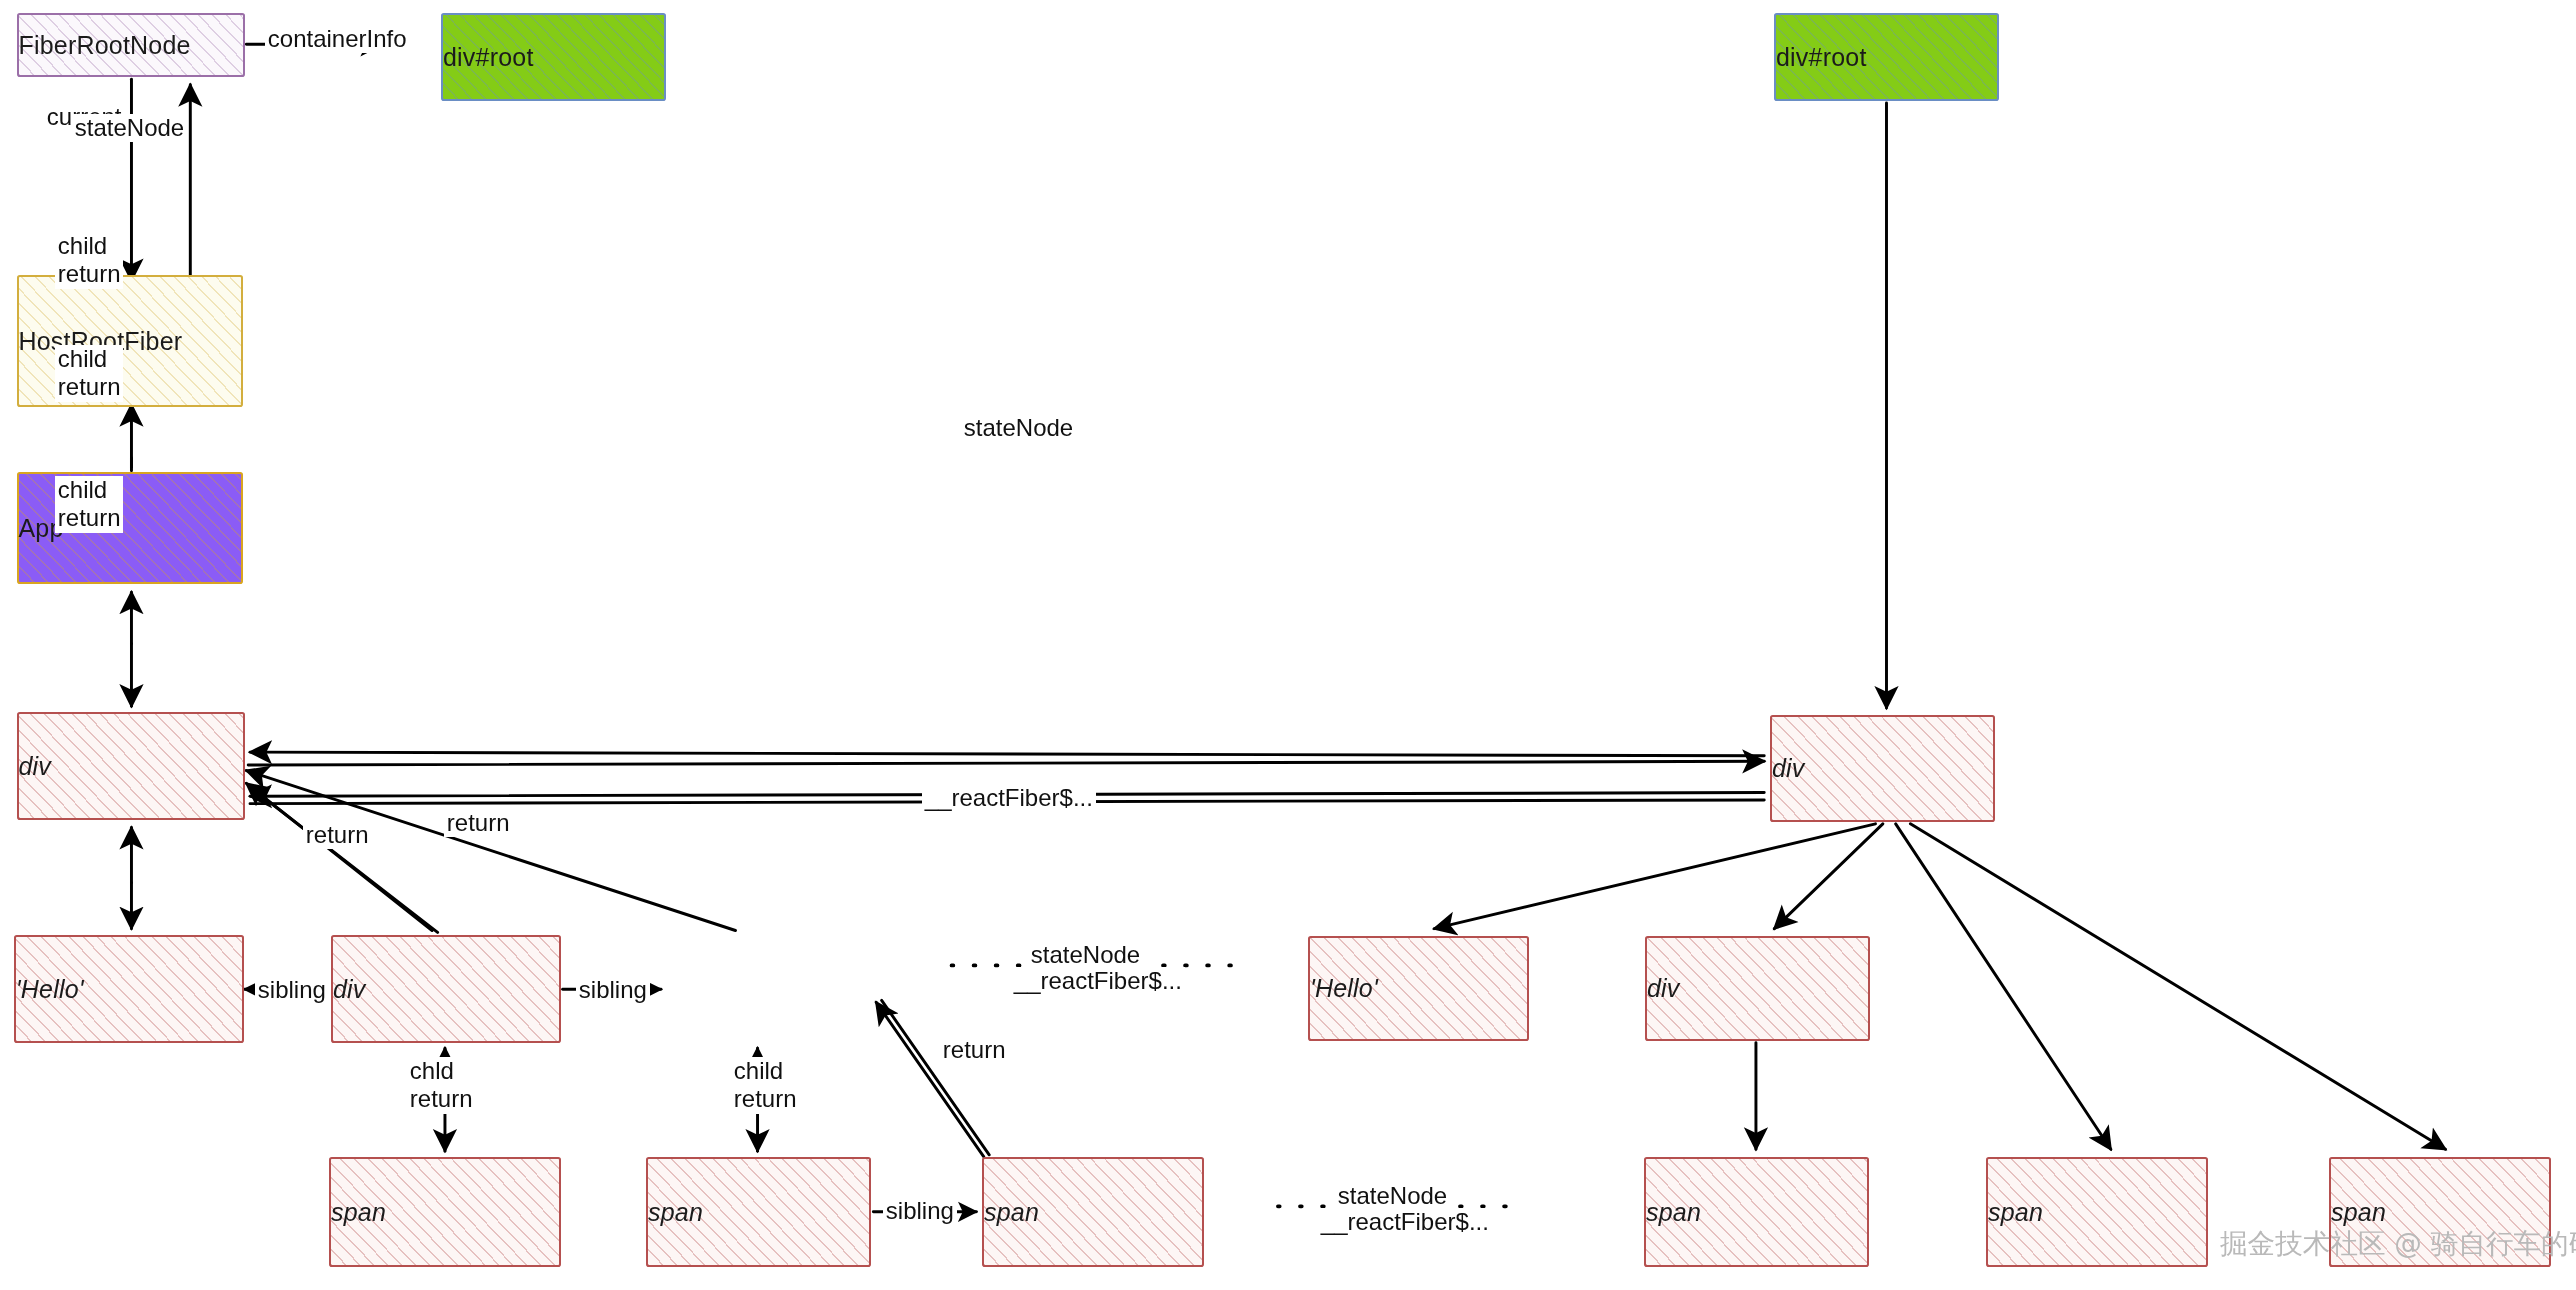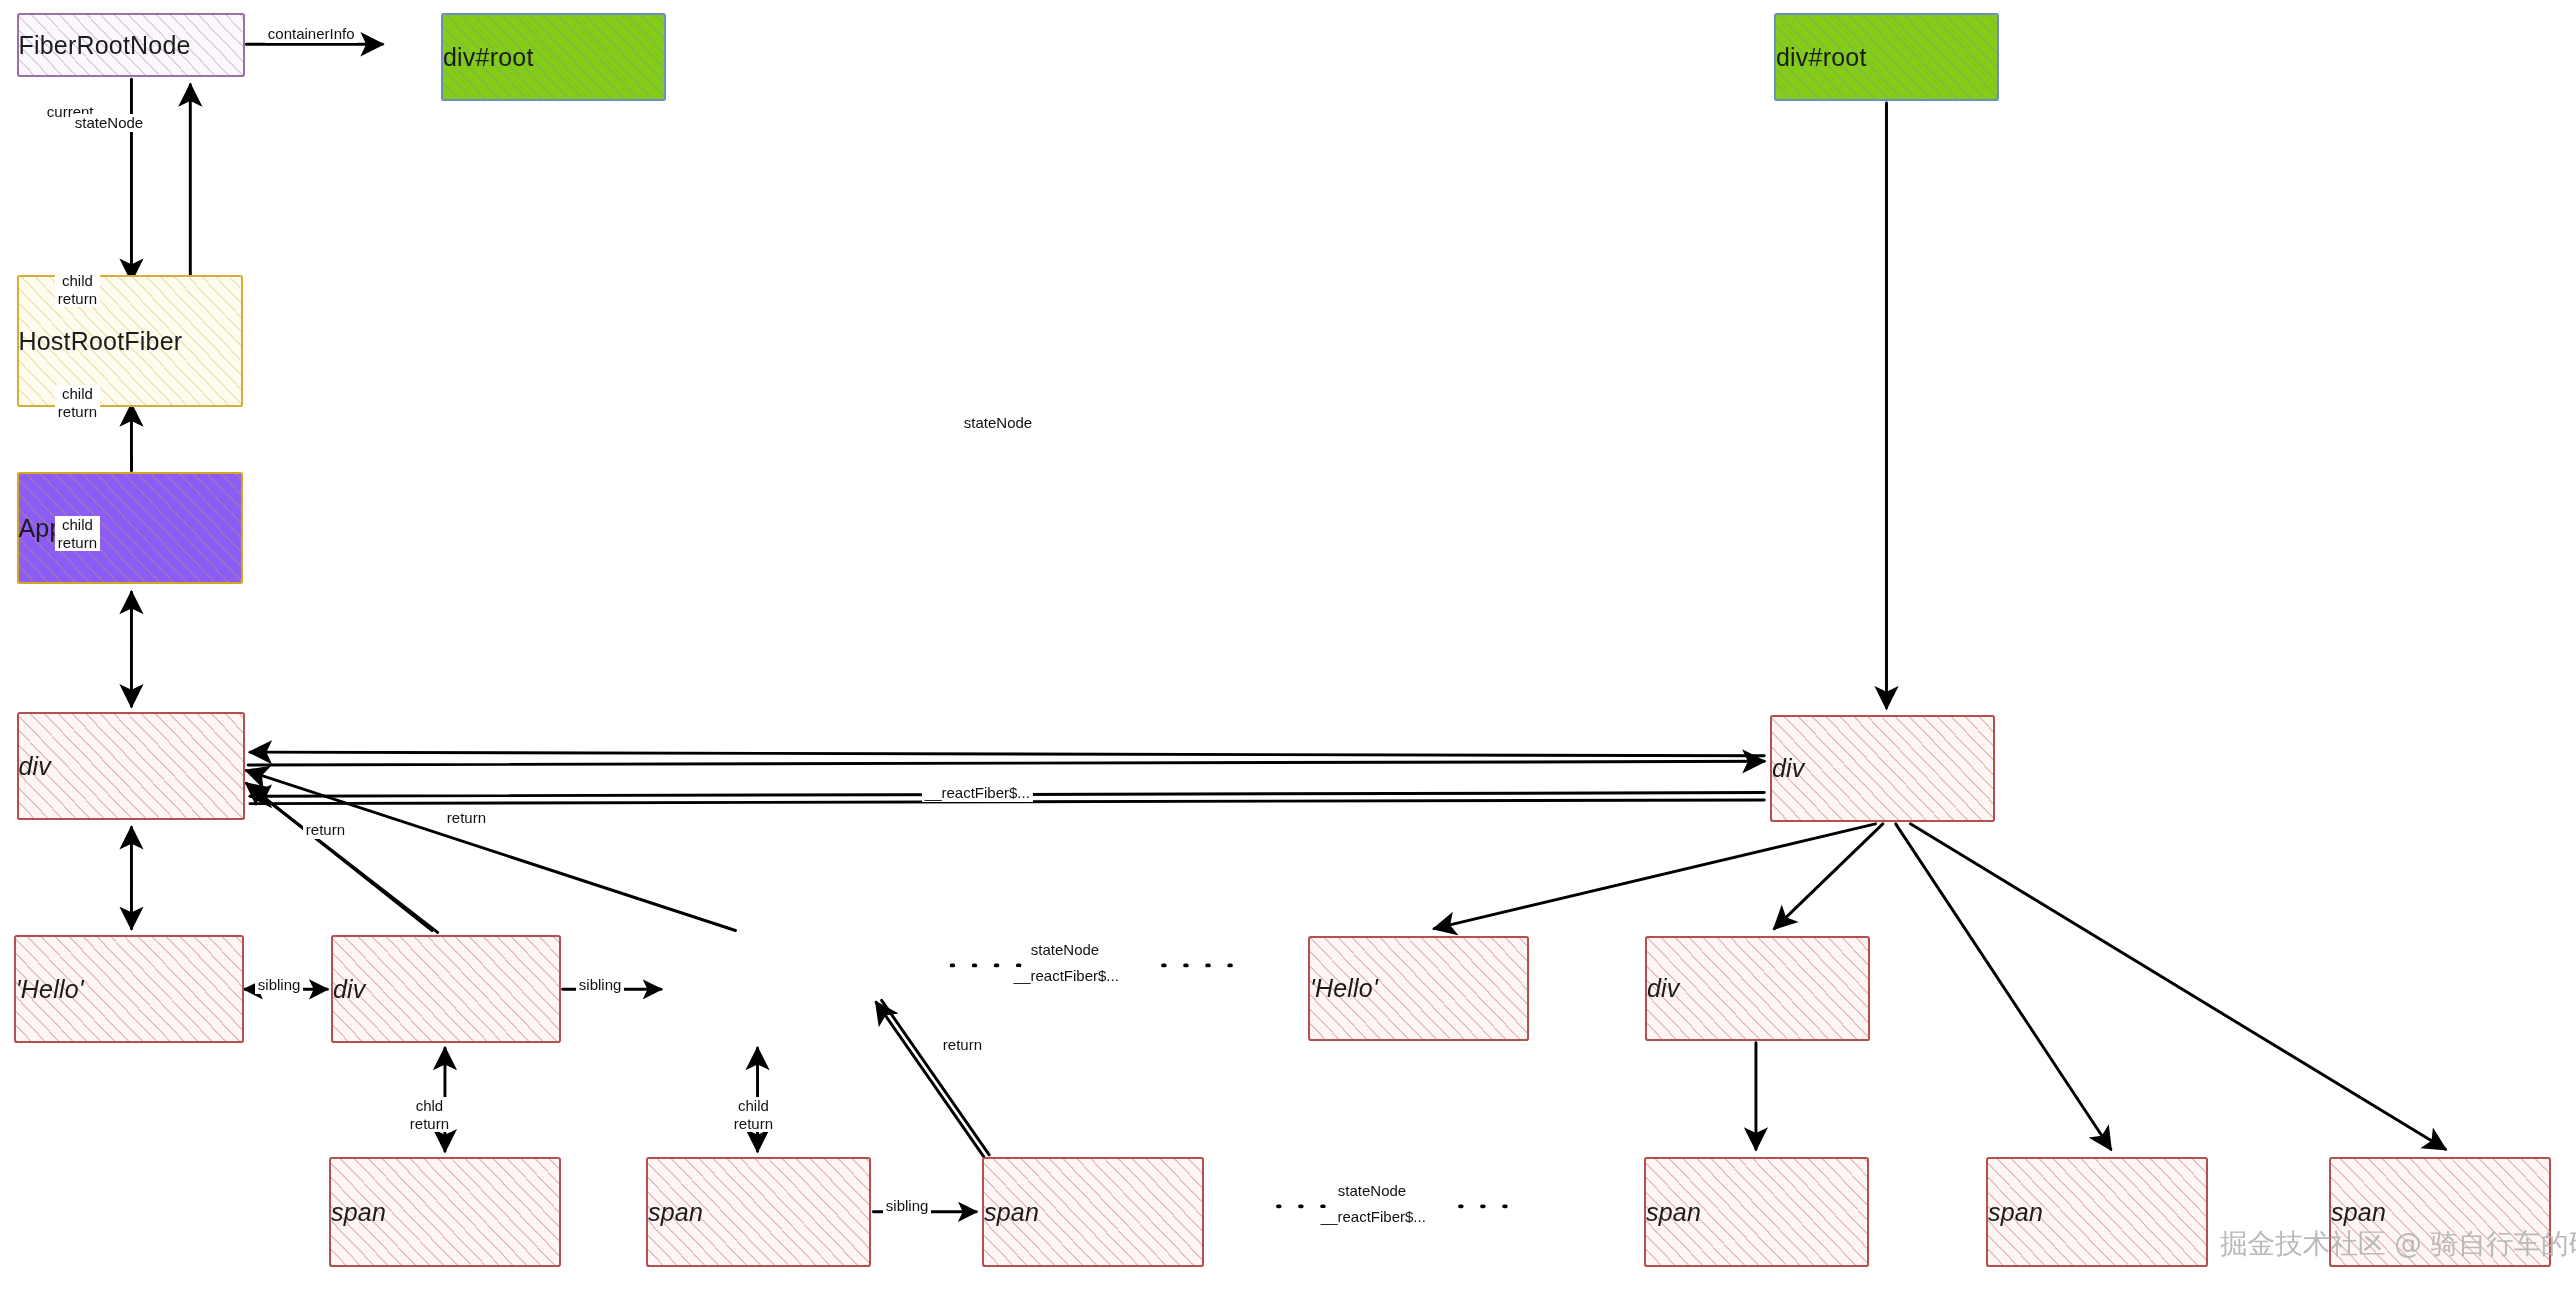--- a/index.html
+++ b/index.html
@@ -16,23 +16,23 @@
   .n-purple{border-color:#9b6fa8;background:#fbf8fc;}
   .n-purple::before{background:repeating-linear-gradient(46deg,rgba(155,111,168,.30) 0 1.4px,rgba(0,0,0,0) 1.4px 10px);}
   .n-blue{border-color:#6a8ec4;background:#84cc16;}
   .n-blue::before{background:repeating-linear-gradient(46deg,rgba(106,142,196,.32) 0 1.4px,rgba(0,0,0,0) 1.4px 10px);}
   .n-yellowlt{border-color:#d3ae3d;background:#fdfcef;}
   .n-yellowlt::before{background:repeating-linear-gradient(46deg,rgba(211,174,61,.30) 0 1.4px,rgba(0,0,0,0) 1.4px 10px);}
   .n-yellow{border-color:#d9a520;background:#8b5cf6;}
   .n-yellow::before{background:repeating-linear-gradient(46deg,rgba(217,165,32,.30) 0 1.4px,rgba(0,0,0,0) 1.4px 10px);}
   .n-red{border-color:#b5504f;background:#fdf6f5;font-style:italic;}
   .n-red::before{background:repeating-linear-gradient(46deg,rgba(181,80,79,.32) 0 1.4px,rgba(0,0,0,0) 1.4px 10px);}
-  .elabel{position:absolute;font-size:15px;color:#111;white-space:nowrap;z-index:5;
+  .elabel{position:absolute;font-size:24px;color:#111;white-space:nowrap;z-index:5;
           background:#fff;padding:0 2.8px;line-height:1.18;}
-  .elabel.stack{text-align:center;margin-top:40px;}
+  .elabel.stack{}
   .watermark{position:absolute;font-size:27.6px;color:#b9b9b9;white-space:nowrap;z-index:6;
              font-family:"DejaVu Sans",sans-serif;}
 </style>
 </head>
 <body>
 
 <div id="stage">
 
   <svg id="wires" viewBox="0 0 2802 1404" xmlns="http://www.w3.org/2000/svg">
     <defs>

